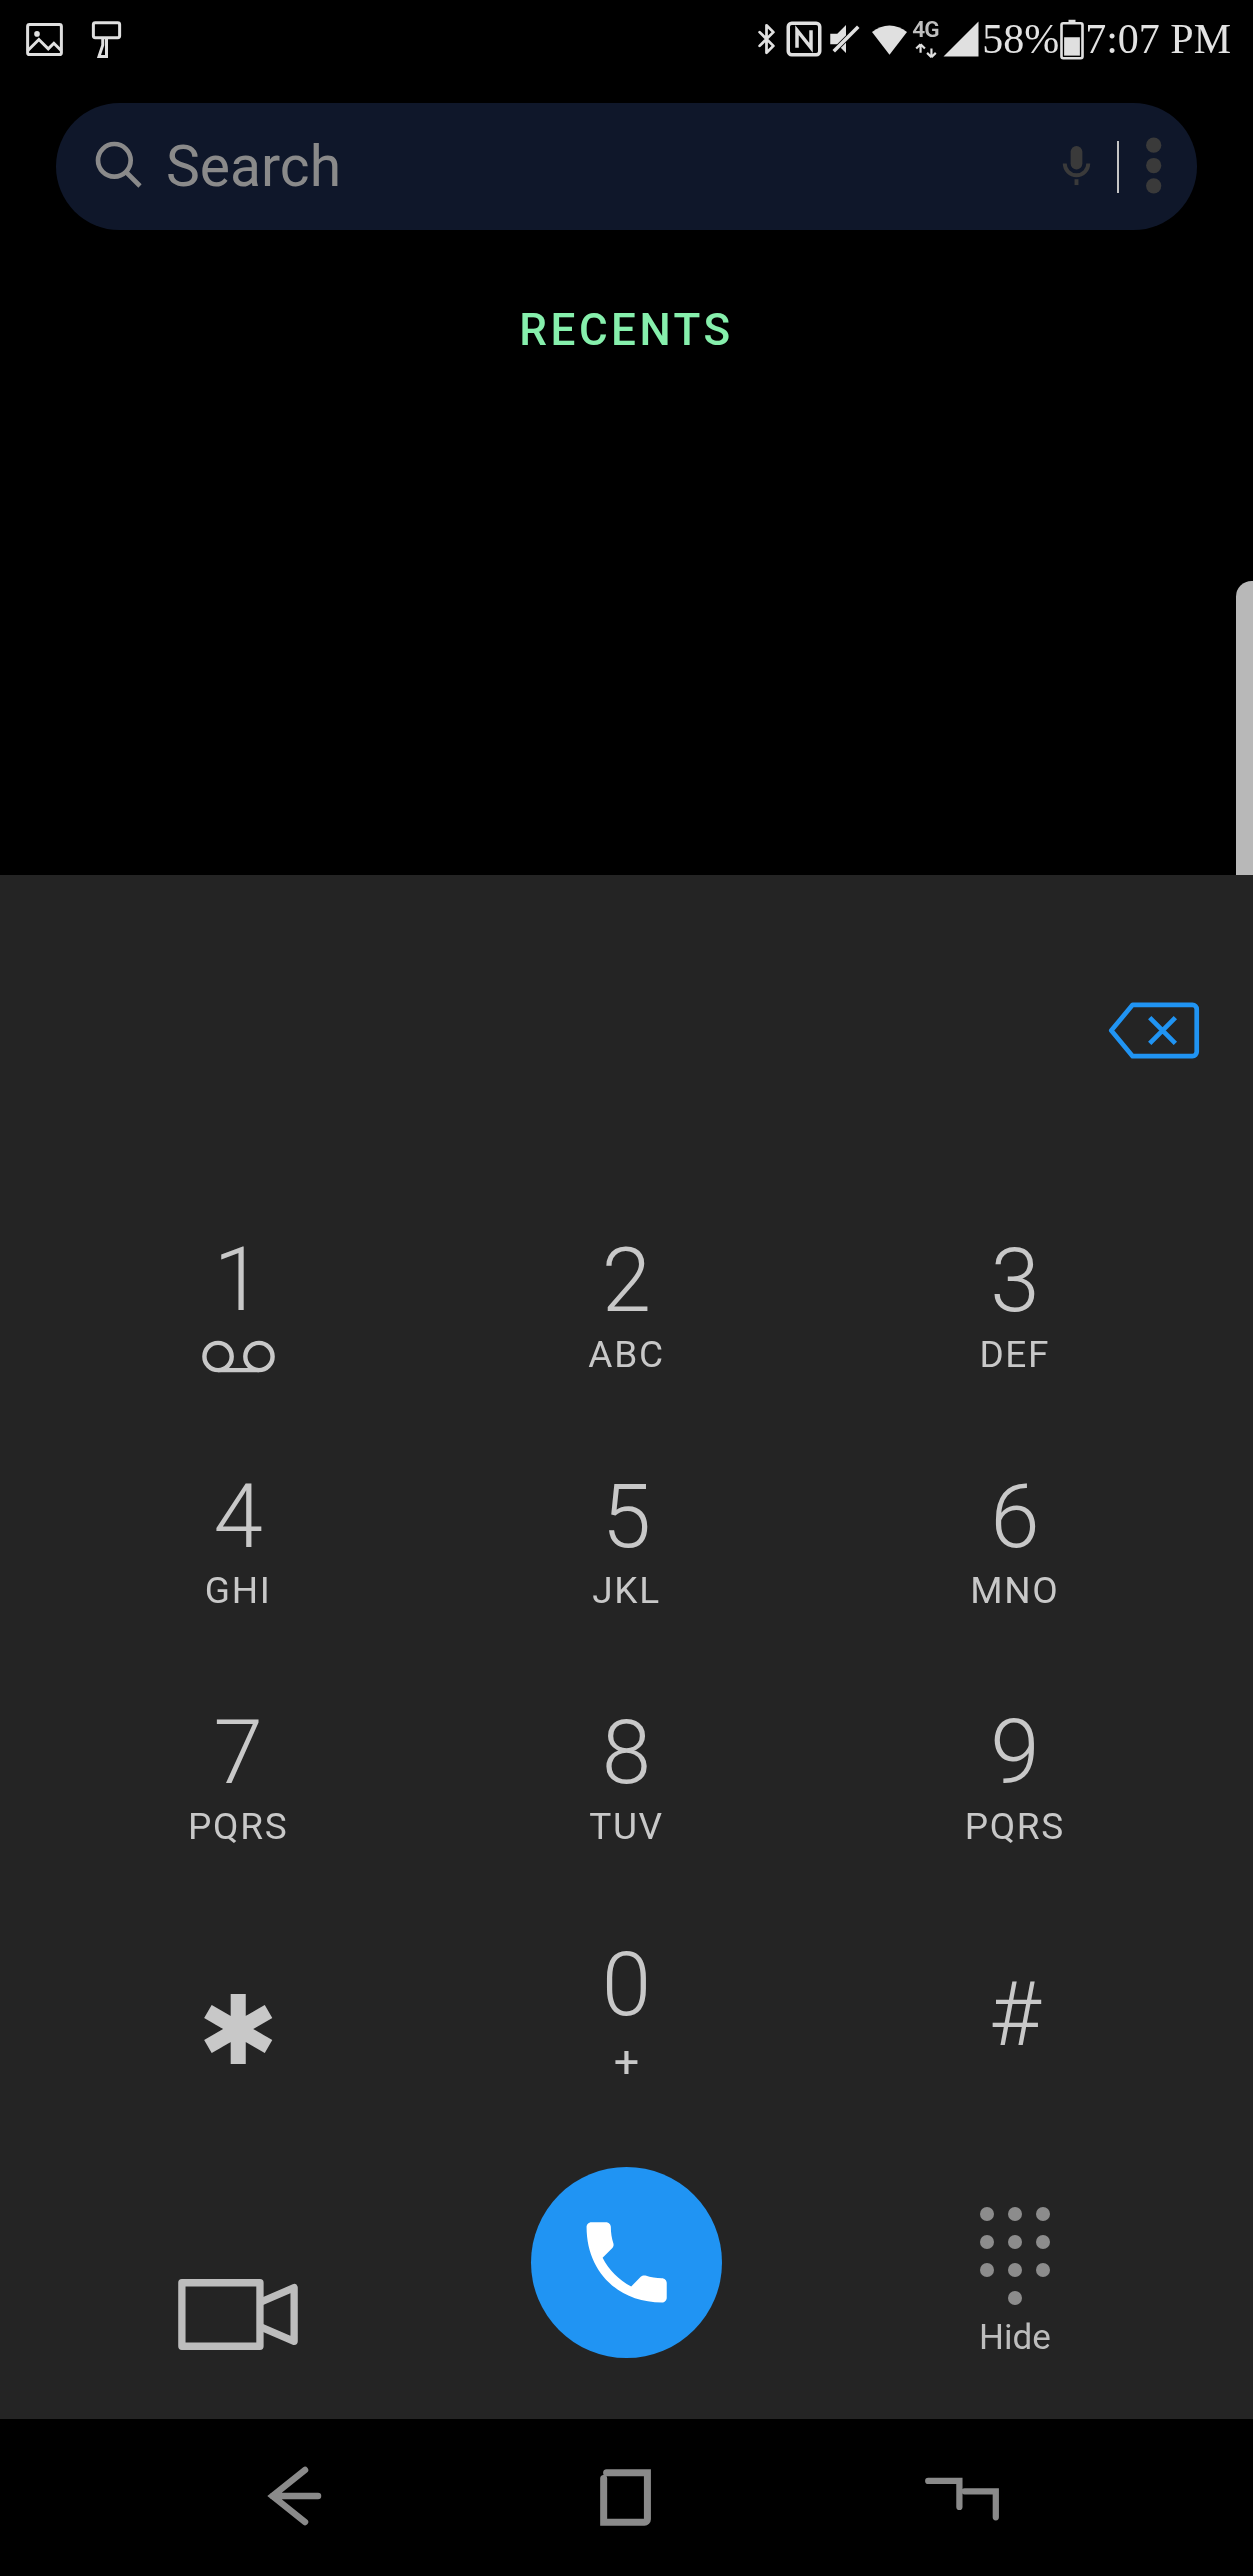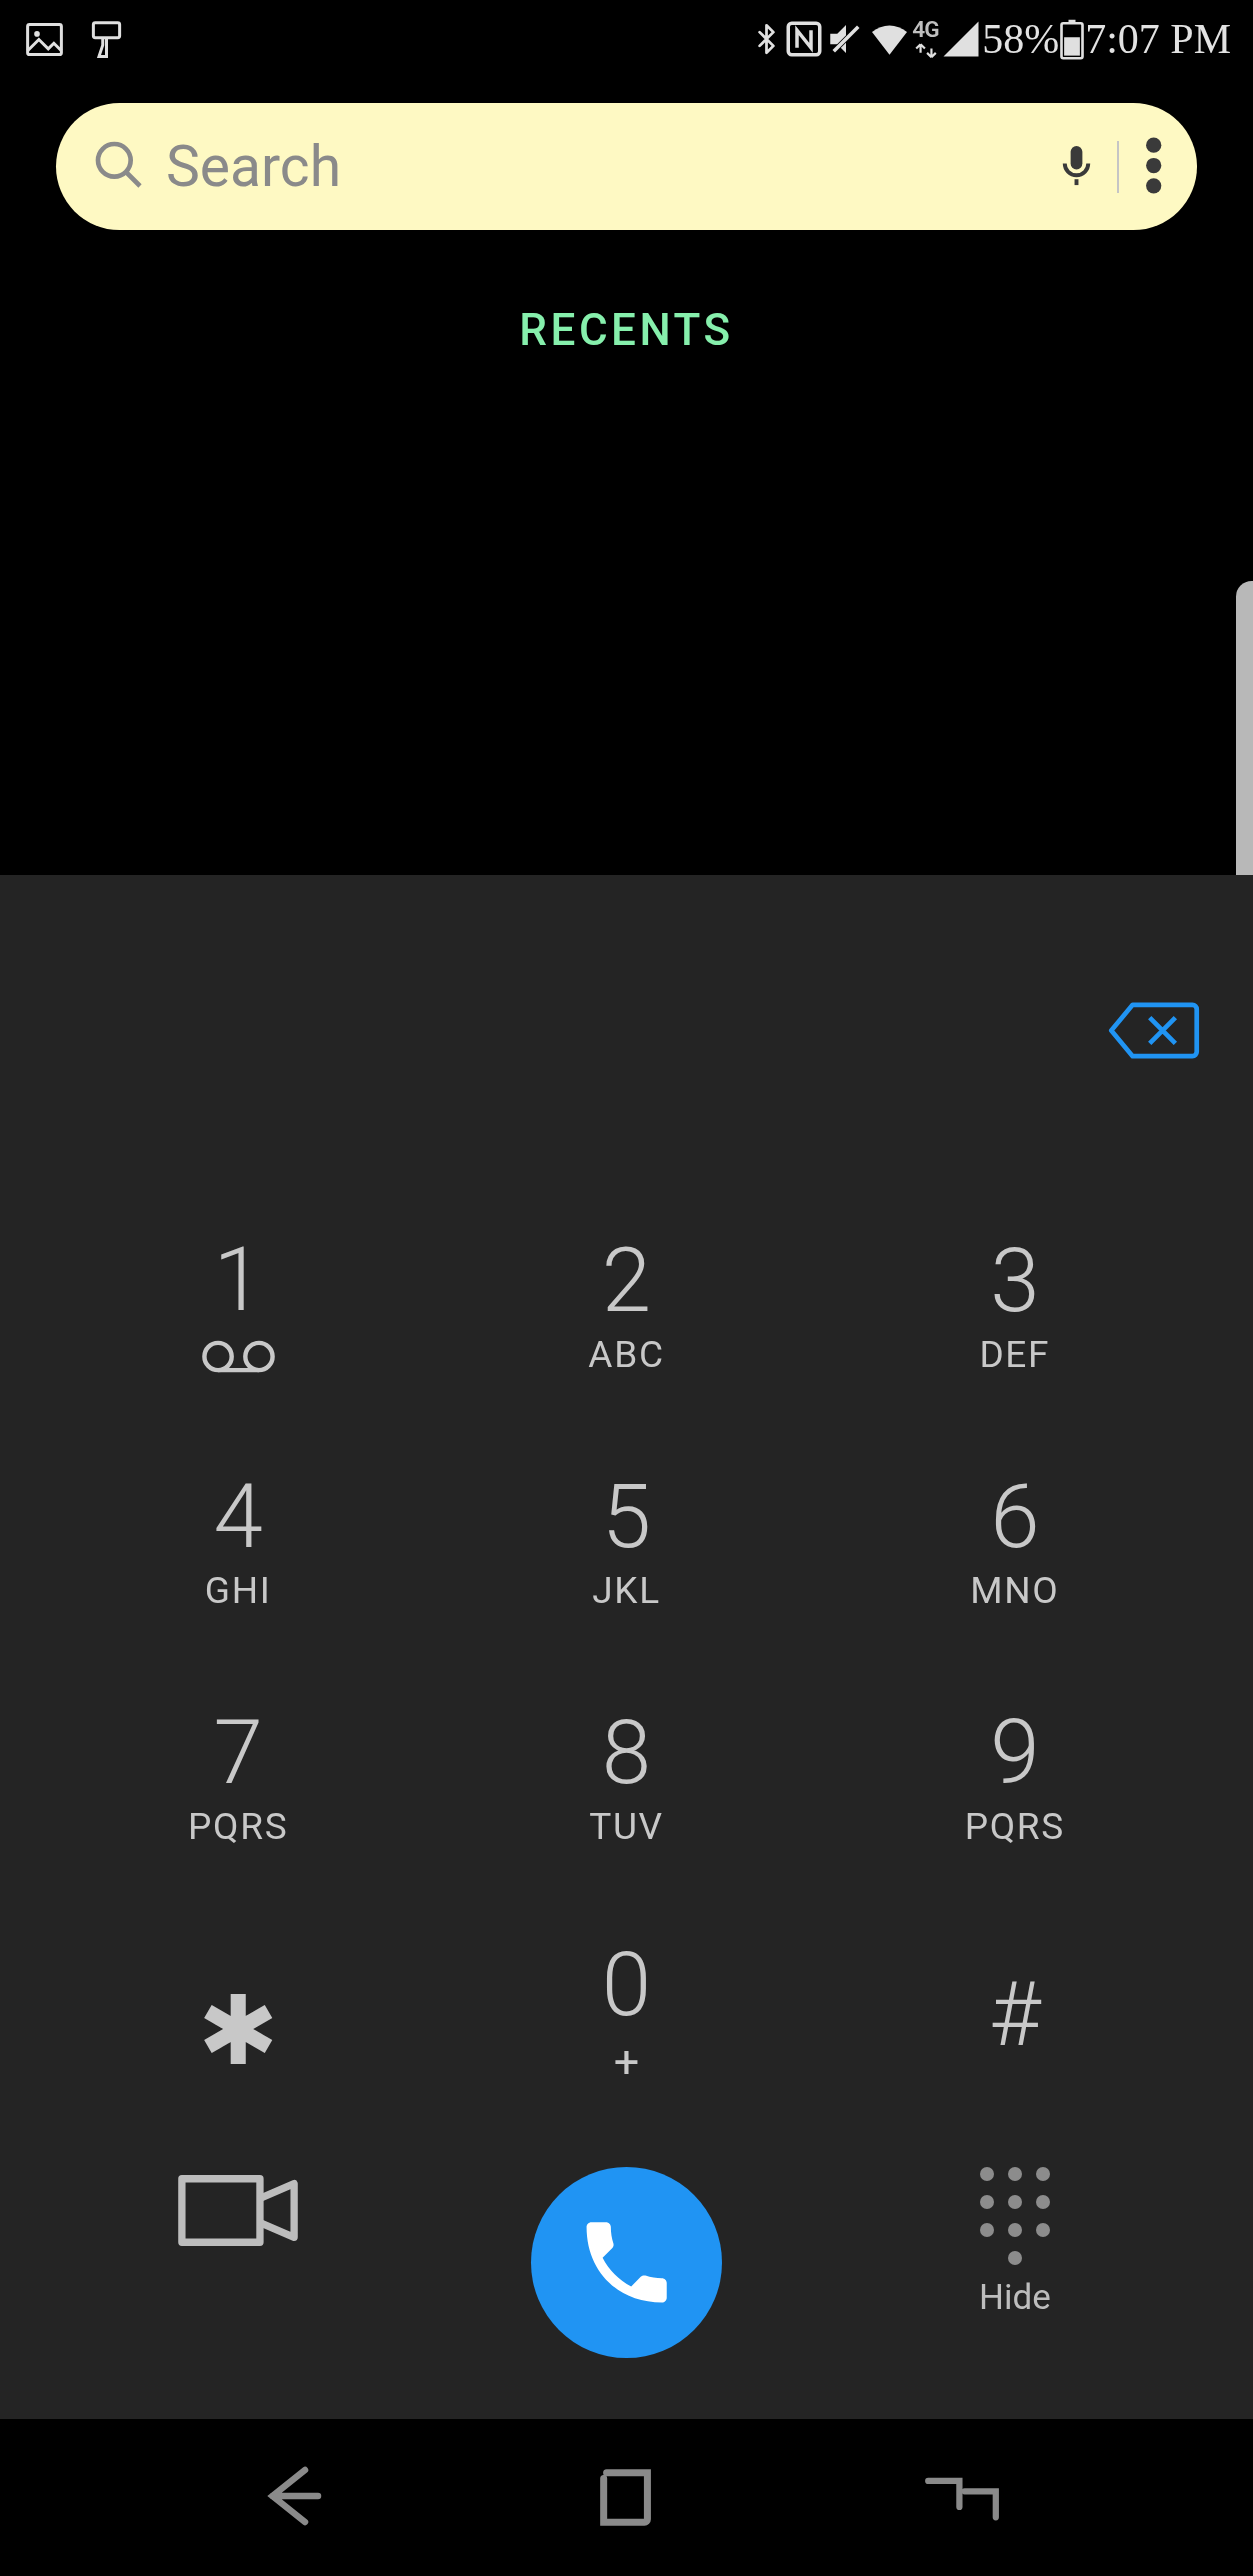--- a/index.html
+++ b/index.html
@@ -7,21 +7,21 @@
   body { position:relative; }
 
   
   .status-bar { position:absolute; top:0; left:0; right:0; height:78px; display:flex; align-items:center; justify-content:space-between; padding:0 22px; color:#e2e2e2; }
   .status-left { display:flex; align-items:center; gap:17.4px; }
   .status-right { display:flex; align-items:center; gap:0; font-size:42px; font-weight:400; }
   .status-right svg, .status-left svg { display:block; }
   .status-text { letter-spacing:0px;font-family:Liberation Serif, serif; }
 
   
-  .search-pill { position:absolute; top:103px; left:56px; right:56px; height:127px; background:#fef9c3; border-radius:64px; display:flex; align-items:center; padding:0 35px; }
+  .search-pill { position:absolute; top:103px; left:56px; right:56px; height:127px; background:#0f172a; border-radius:64px; display:flex; align-items:center; padding:0 35px; }
   .search-icon { margin-right:19px; }
   .search-text { flex:1; color:#8a8a8a; font-size:57px; font-weight:400; }
   .search-divider { width:1.7px; height:52px; background:#c5c5c5; margin:0 26px 0 17.4px; }
 
   
   .tabs { position:absolute; top:278px; left:0; right:0; height:104px; display:flex; }
   .tab { flex:1; display:flex; align-items:center; justify-content:center; color:#86efac; font-size:44px; font-weight:500; letter-spacing:3.5px; }
 
   
   .scrollbar-handle { position:absolute; right:0; top:581px; width:17.4px; height:505px; background:#b8b8b8; border-top-left-radius:15.7px; border-bottom-left-radius:15.7px; }
@@ -31,21 +31,21 @@
   .number-display-row { position:absolute; top:70px; left:0; right:0; height:174px; display:flex; align-items:center; justify-content:flex-end; padding-right:52px; }
   .backspace-btn { }
 
   .keypad { position:absolute; top:313px; left:44px; right:44px; bottom:287px; display:grid; grid-template-columns:1fr 1fr 1fr; grid-template-rows:repeat(4,1fr); }
   .key { display:flex; flex-direction:column; align-items:center; justify-content:center; color:#c8c8c8; }
   .key-digit { font-size:89px; font-weight:300; line-height:1; }
   .key-sub { font-size:37px; font-weight:400; margin-top:8.7px; letter-spacing:1.7px; }
   .key-voicemail svg { margin-top:15.7px; }
   .key-plus { font-size:45px; margin-top:5.2px; }
 
-  .action-row { position:absolute; bottom:61px; left:44px; right:44px; height:191px; display:flex; align-items:flex-start; }
+  .action-row { position:absolute; bottom:61px; left:44px; right:44px; height:191px; display:flex; align-items:flex-end; }
   .action-cell { flex:1; display:flex; flex-direction:column; align-items:center; justify-content:center; color:#bdbdbd; }
   .call-btn { width:191px; height:191px; border-radius:50%; background:#2094f3; display:flex; align-items:center; justify-content:center; }
   .hide-label { font-size:35px; color:#bdbdbd; margin-top:12.2px; }
   .key-grid-shape { display:grid; grid-template-columns:repeat(3,14px); grid-template-rows:repeat(4,14px); gap:14px; }
   .key-grid-shape span { width:14px; height:14px; border-radius:50%; background:#8c8c8c; }
   .key-grid-shape .blank { background:transparent; }
 
   
   .nav-bar { position:absolute; bottom:0; left:0; right:0; height:157px; background:#000; display:flex; align-items:center; justify-content:space-around; padding:0 122px; }
   .nav-btn { color:#7d7d7d; }

